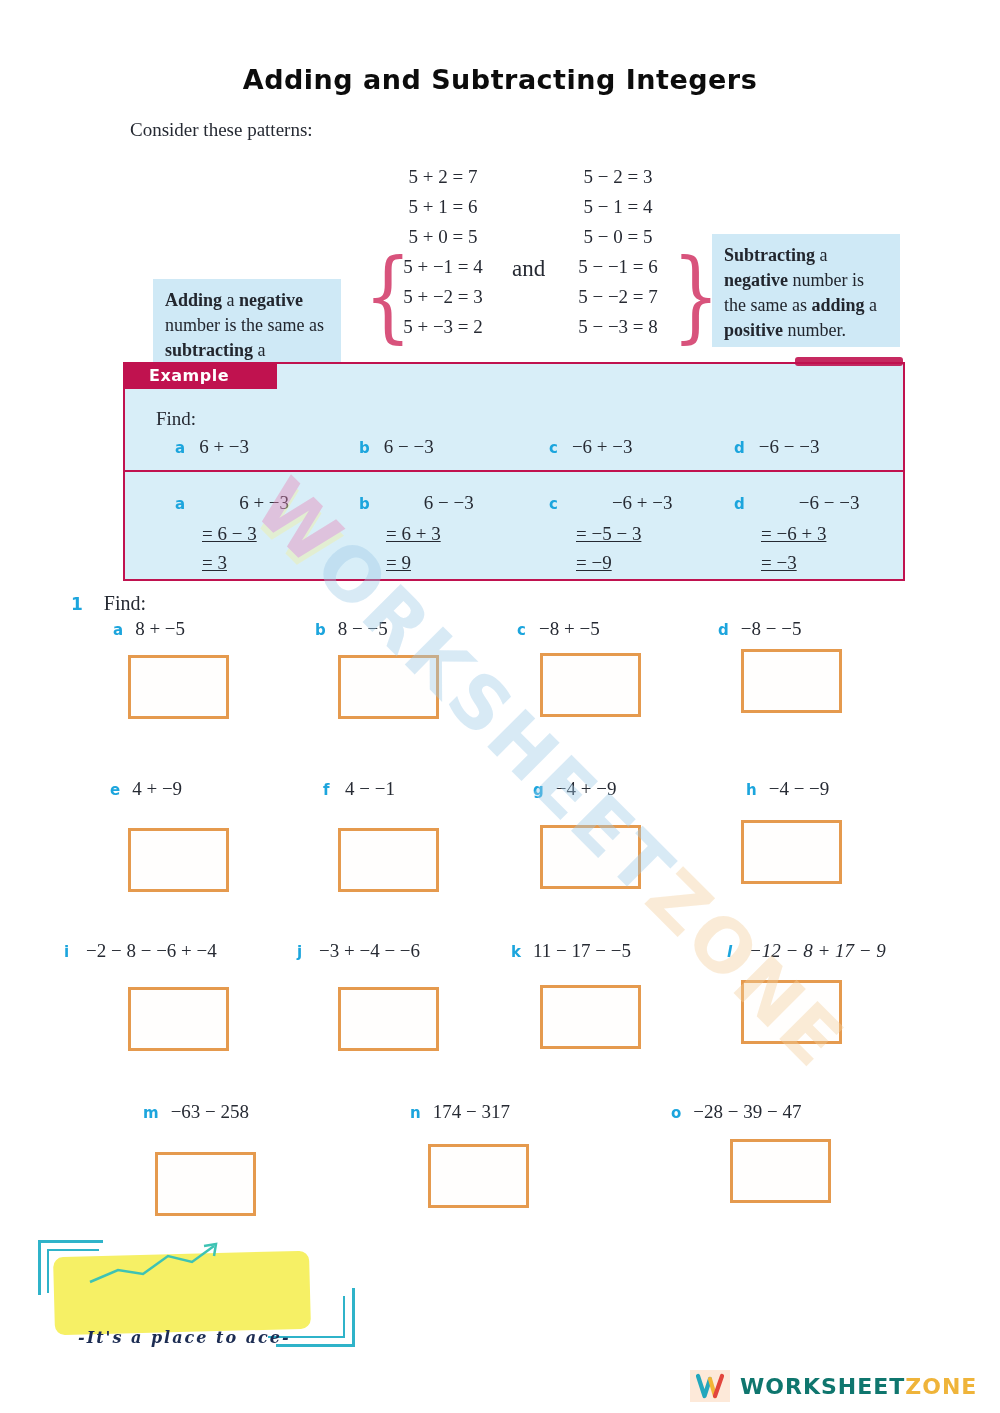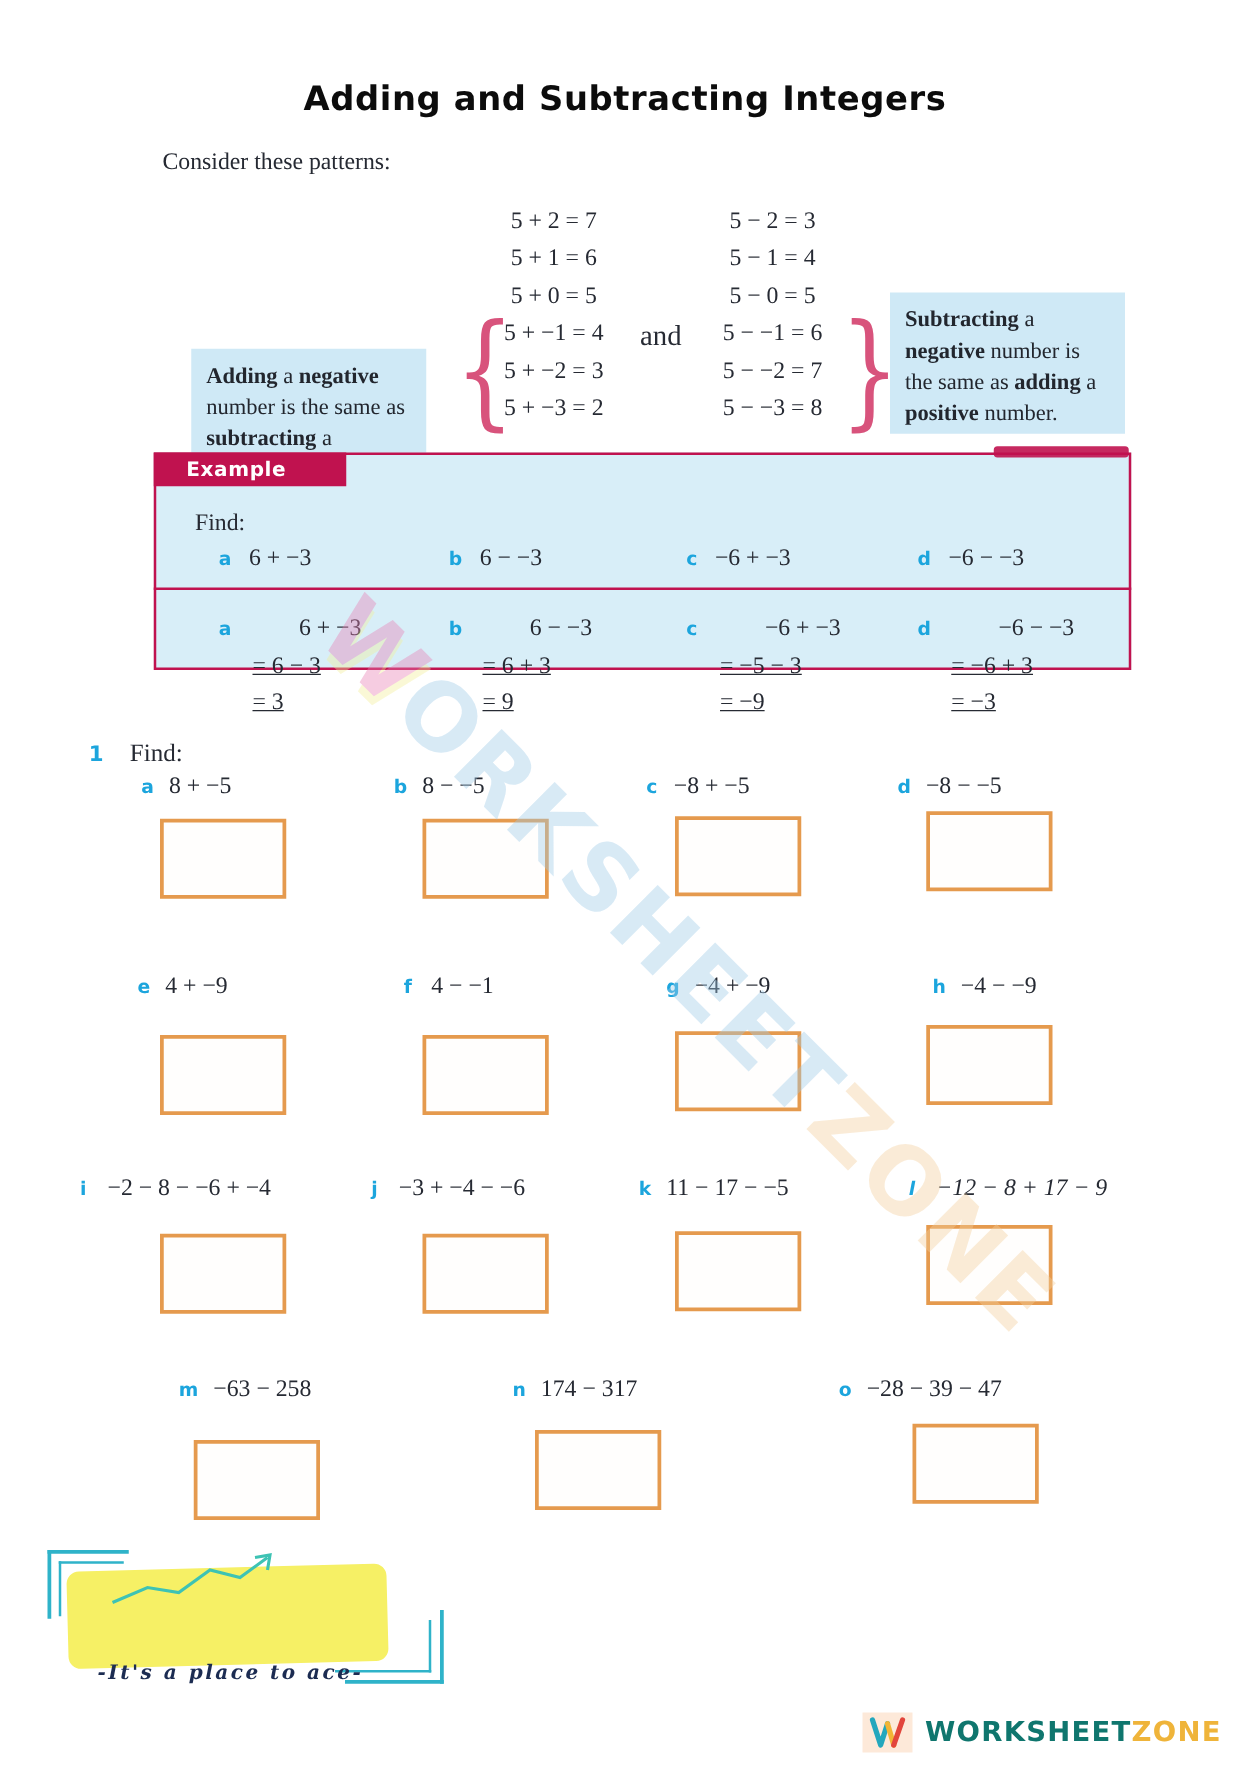--- a/index.html
+++ b/index.html
@@ -22,21 +22,21 @@
   .pat-and{position:absolute;left:512px;top:256px;font-size:23px;}
 
   
   .callout{position:absolute;background:#cfe9f6;width:164px;padding:9px 12px;
            font-size:18px;line-height:25px;color:#22262e;}
   .callout-left{left:153px;top:231px;height:95px;margin-top:48px;}
   .callout-right{left:712px;top:234px;height:95px;}
   .callout b{font-weight:bold;}
 
   
-  .example-box{position:absolute;left:123px;top:362px;width:782px;height:174px;
+  .example-box{position:absolute;left:123px;top:362px;width:782px;height:219px;
                background:#d8eef8;border:2px solid #c0124f;box-sizing:border-box;}
   .example-tab{position:absolute;left:-2px;top:-2px;width:154px;height:27px;background:#c0124f;
                color:#fff;font-family:"DejaVu Sans", sans-serif;font-weight:bold;font-size:16px;
                line-height:27px;padding-left:26px;box-sizing:border-box;letter-spacing:.5px;}
   .example-find{position:absolute;left:31px;top:44px;font-size:19px;}
   .ex-prob{position:absolute;top:72px;font-size:19px;white-space:nowrap;}
   .lbl{color:#1ca5dd;font-family:"DejaVu Sans", sans-serif;font-weight:bold;font-size:15px;margin-right:14px;}
   .example-divider{position:absolute;left:-2px;top:106px;width:782px;height:2px;background:#c0124f;}
   .sol-col{position:absolute;top:124px;font-size:19px;line-height:29px;white-space:nowrap;}
   .sol-expr{margin-left:40px;}

